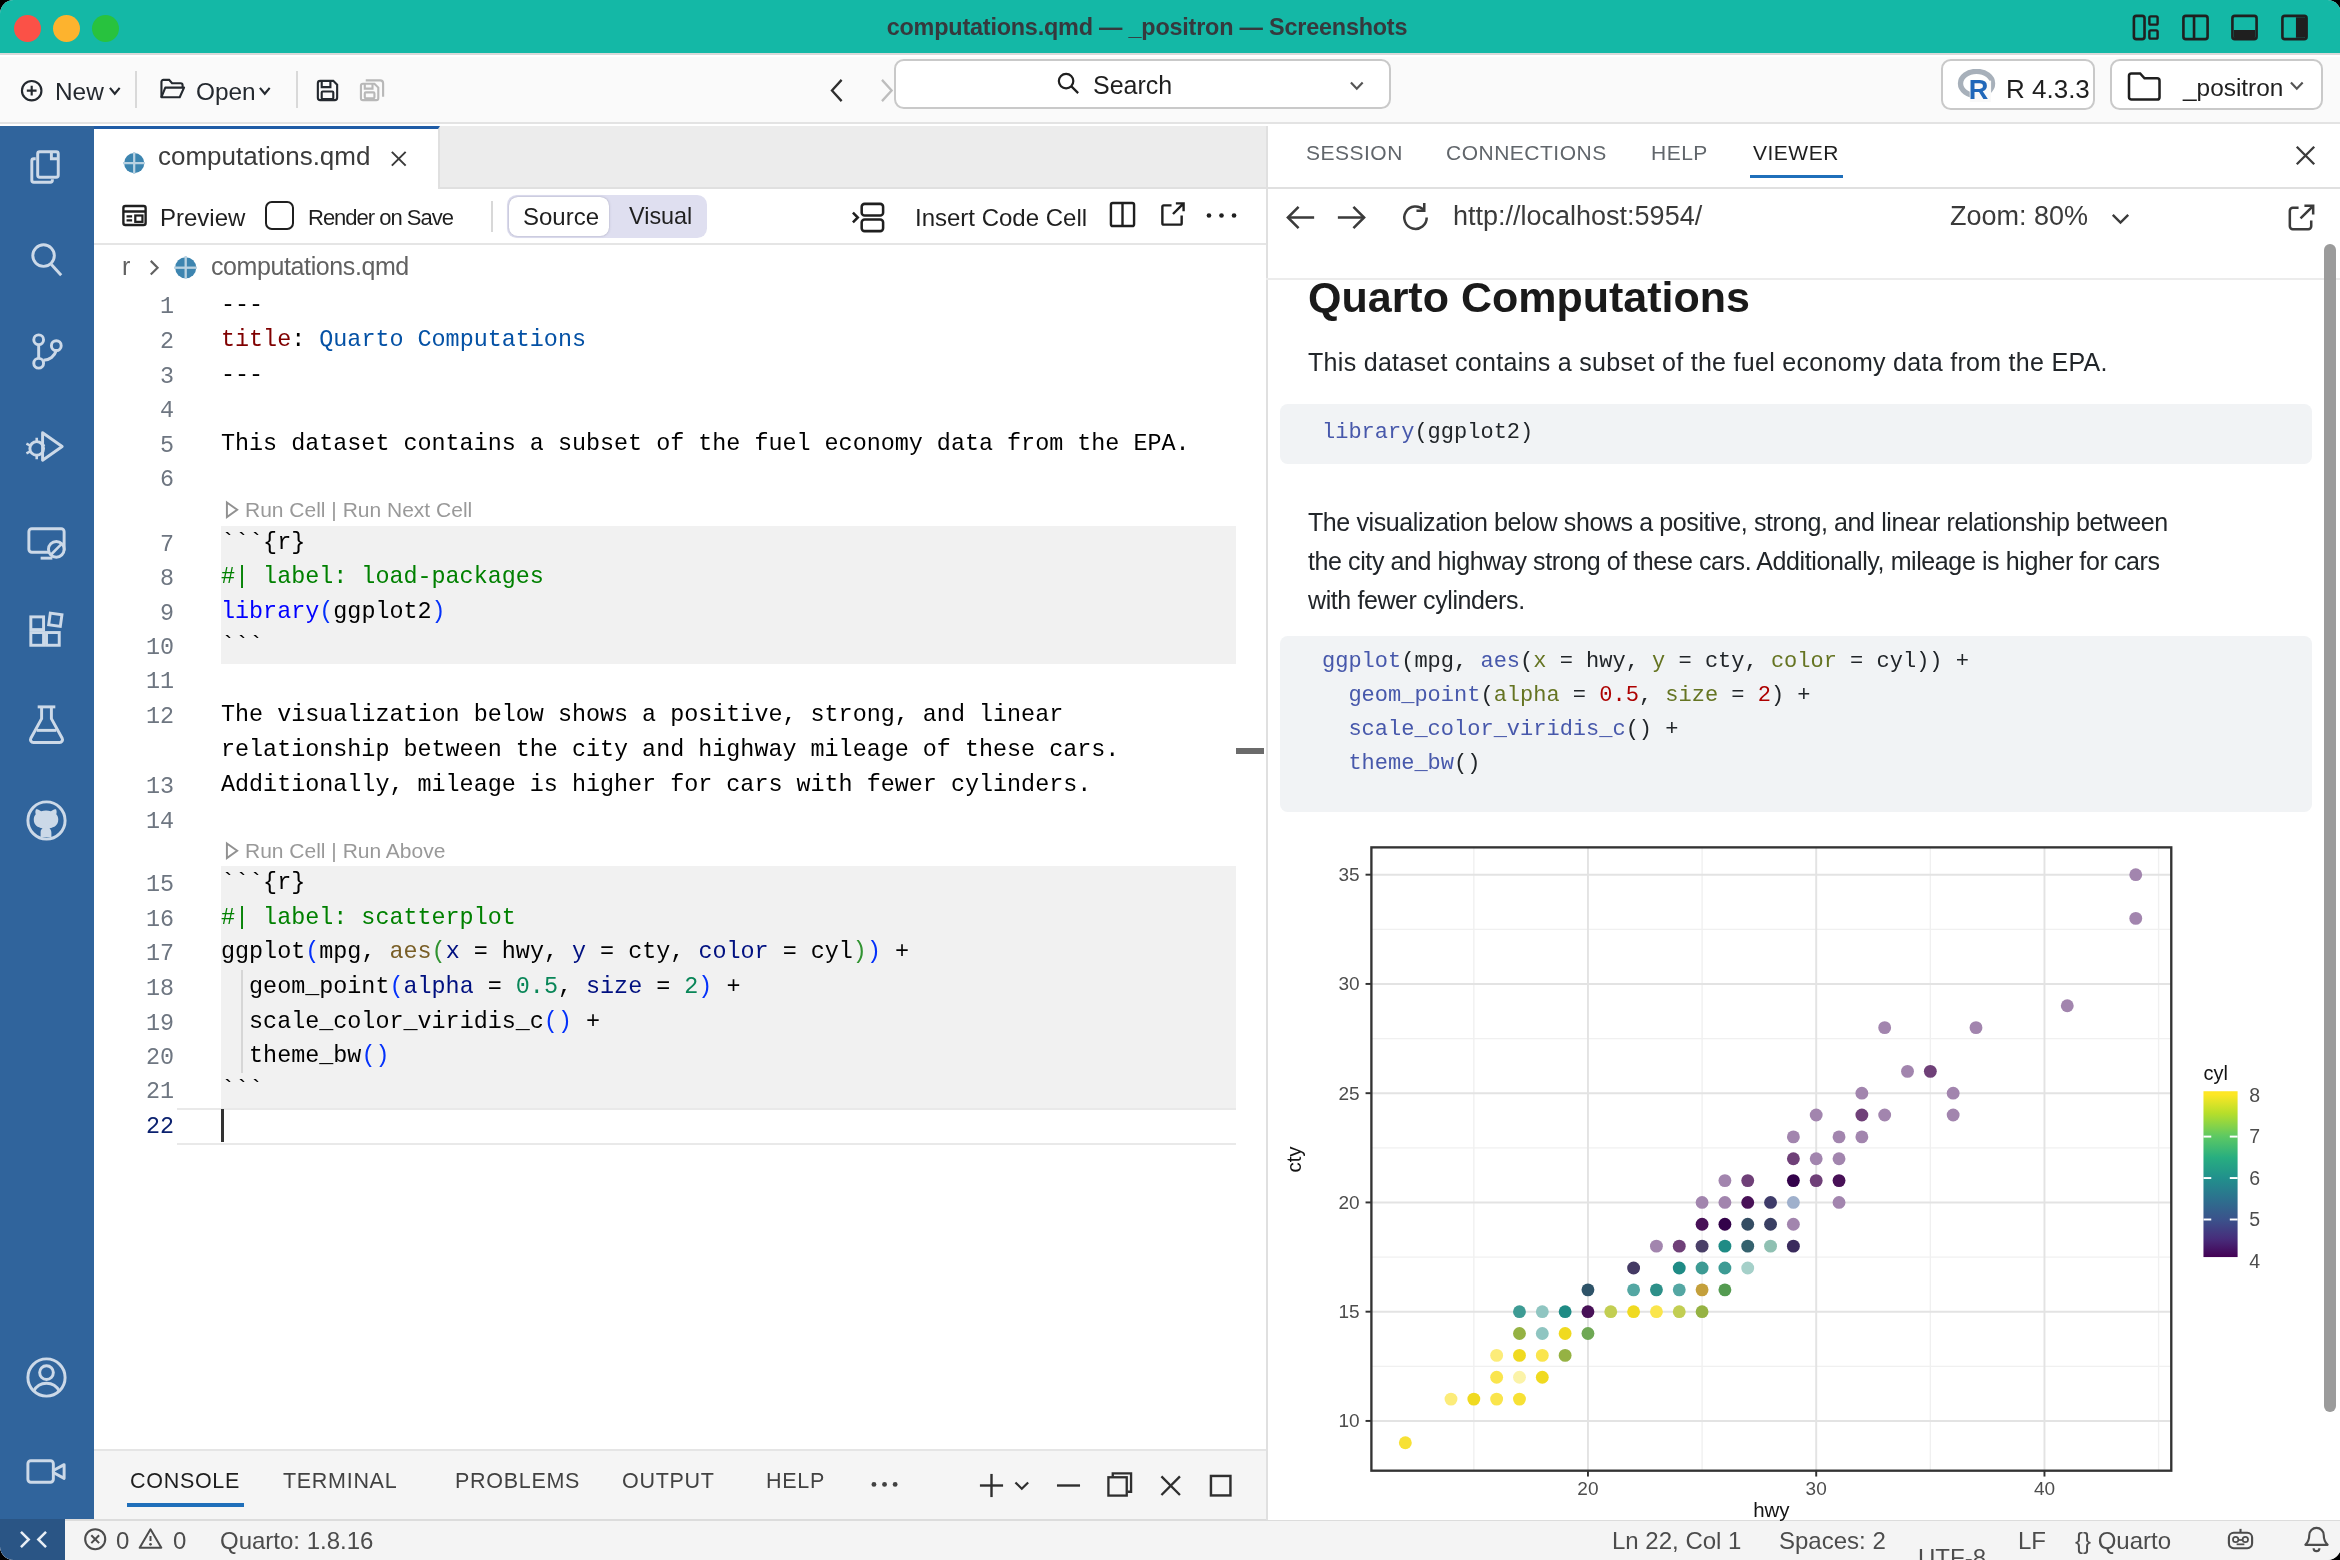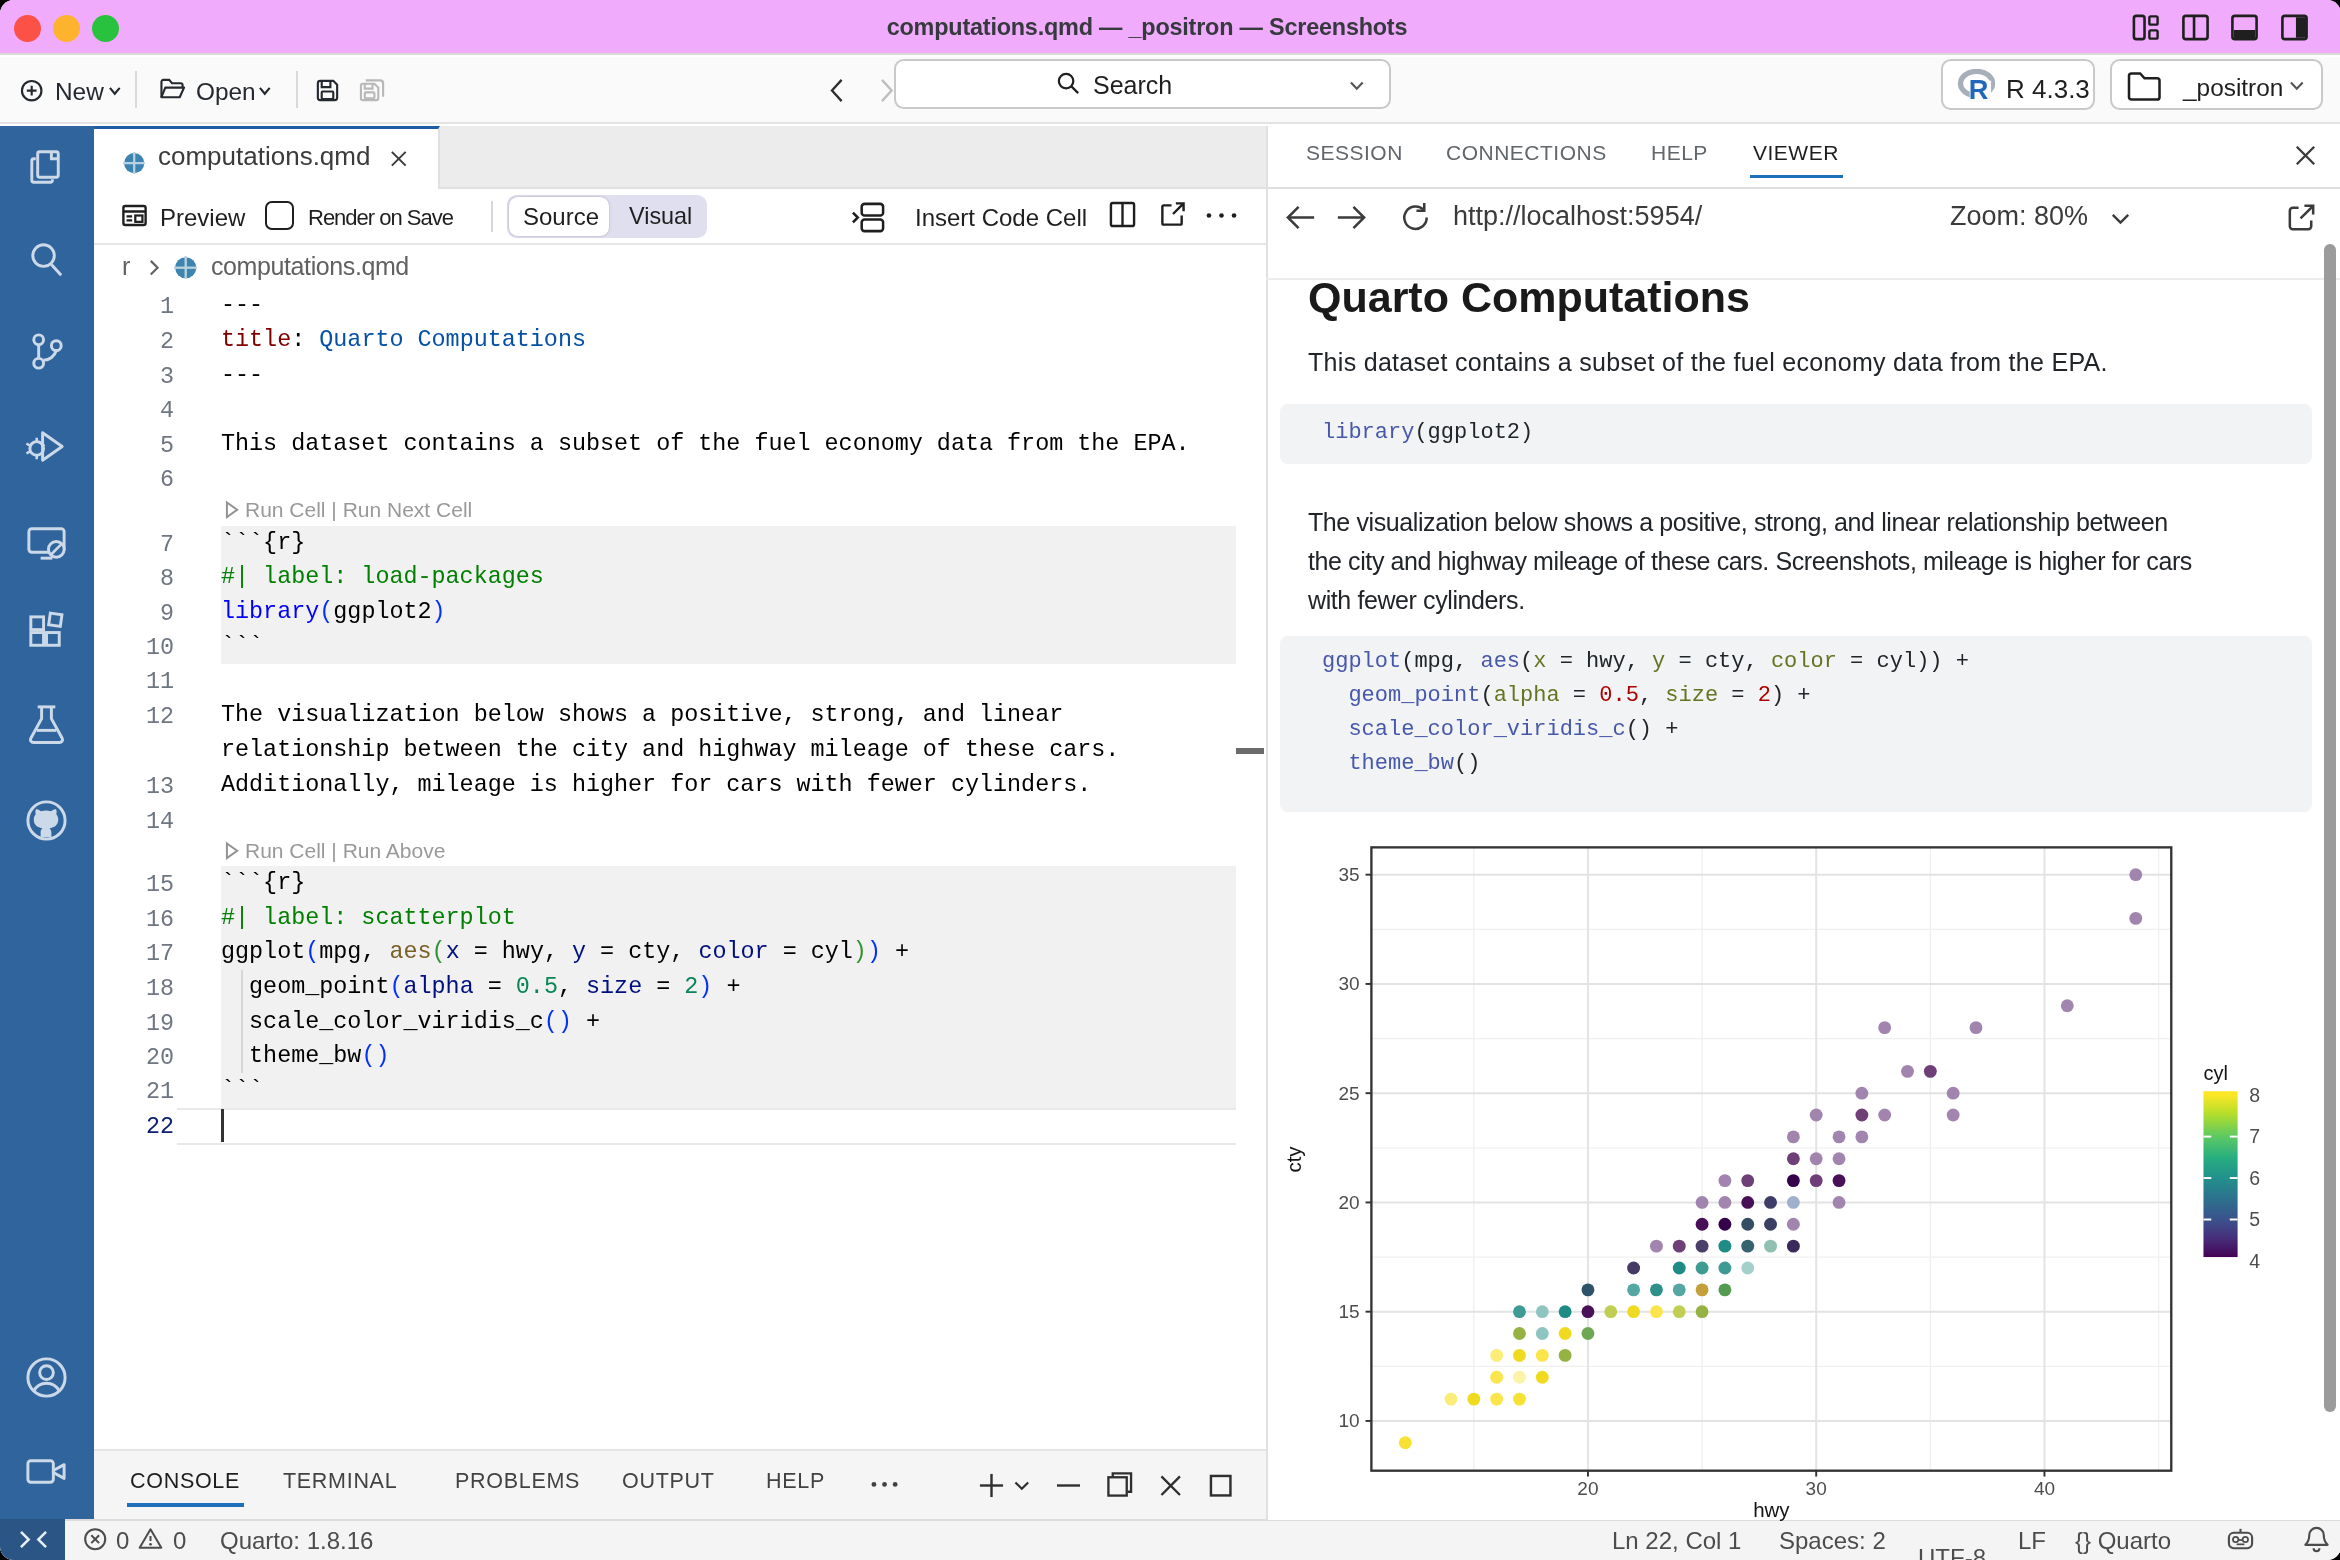--- a/index.html
+++ b/index.html
@@ -4,21 +4,21 @@
 *{margin:0;padding:0;box-sizing:border-box;}
 html,body{width:2341px;height:1560px;background:#000;overflow:hidden;}
 body{font-family:"Liberation Sans",sans-serif;-webkit-font-smoothing:antialiased;}
 #win{position:absolute;left:0;top:0;width:2341px;height:1560px;border-radius:13.7px;overflow:hidden;background:#fff;}
 .abs{position:absolute;}
 .mono{font-family:"Liberation Mono",monospace;}
 svg{display:block;}
 </style></head><body>
 <div id="win">
 
-<div class="abs" style="left:0;top:0;width:2341px;height:55px;background:#f0abfc;border-bottom:2px solid #d9d9d9;">
+<div class="abs" style="left:0;top:0;width:2341px;height:55px;background:#14b8a6;border-bottom:2px solid #d9d9d9;">
   <div class="abs" style="left:13.7px;top:15px;width:27px;height:27px;border-radius:50%;background:#fb5147;"></div>
   <div class="abs" style="left:53px;top:15px;width:27px;height:27px;border-radius:50%;background:#fdb32e;"></div>
   <div class="abs" style="left:92px;top:15px;width:27px;height:27px;border-radius:50%;background:#28c23e;"></div>
   <div class="abs" style="left:0;top:0;width:2294px;height:55px;text-align:center;line-height:55px;font-size:23.4px;font-weight:700;letter-spacing:-0.2px;color:#36393d;">computations.qmd — _positron — Screenshots</div>
 </div>
 
 <svg class="abs" style="left:2131px;top:12.7px;" width="29" height="29" viewBox="0 0 30 30">
       <rect x="3" y="3" width="11" height="24" rx="2.5" fill="none" stroke="#1f1f1f" stroke-width="2.7"></rect>
       <rect x="19" y="3.5" width="8.5" height="8.5" rx="1.5" fill="none" stroke="#1f1f1f" stroke-width="2.5"></rect>
       <rect x="19" y="18" width="8.5" height="8.5" rx="1.5" fill="none" stroke="#1f1f1f" stroke-width="2.5"></rect>
@@ -377,21 +377,21 @@
       <path d="M21 6 h9 v9 M29.5 6.5 L17 19" fill="none" stroke="#3b3b3b" stroke-width="2.6"></path>
     </svg>
 <div class="abs" style="left:1266px;top:278px;width:1075px;height:1.5px;background:#ececec;"></div>
 
 <div class="abs" style="left:2324px;top:244px;width:11.7px;height:1168px;background:#9b9b9b;border-radius:5.9px;"></div>
 <div class="abs" style="left:1308px;top:273px;font-size:43px;font-weight:bold;letter-spacing:0px;color:#1a1a1a;">Quarto Computations</div>
 <div class="abs" style="left:1308px;top:343px;height:39px;line-height:39px;font-size:25px;letter-spacing:0.3px;color:#212529;white-space:nowrap;">This dataset contains a subset of the fuel economy data from the EPA.</div>
 <div class="abs" style="left:1280px;top:404px;width:1032px;height:60px;background:#f1f3f5;border-radius:7.8px;"></div>
 <div class="abs mono" style="left:1322px;top:416px;height:34px;line-height:34px;font-size:22px;white-space:pre;"><span style="color:#4758ab">library</span><span style="color:#212529">(ggplot2)</span></div>
 <div class="abs" style="left:1308px;top:503px;height:39px;line-height:39px;font-size:25px;letter-spacing:-0.4px;color:#212529;white-space:nowrap;">The visualization below shows a positive, strong, and linear relationship between</div>
-<div class="abs" style="left:1308px;top:542px;height:39px;line-height:39px;font-size:25px;letter-spacing:-0.4px;color:#212529;white-space:nowrap;">the city and highway mileage of these cars. Screenshots, mileage is higher for cars</div>
+<div class="abs" style="left:1308px;top:542px;height:39px;line-height:39px;font-size:25px;letter-spacing:-0.4px;color:#212529;white-space:nowrap;">the city and highway strong of these cars. Additionally, mileage is higher for cars</div>
 <div class="abs" style="left:1308px;top:581px;height:39px;line-height:39px;font-size:25px;letter-spacing:-0.4px;color:#212529;white-space:nowrap;">with fewer cylinders.</div>
 <div class="abs" style="left:1280px;top:636px;width:1032px;height:176px;background:#f1f3f5;border-radius:7.8px;"></div>
 <div class="abs mono" style="left:1322px;top:645px;height:34px;line-height:34px;font-size:22px;white-space:pre;"><span style="color:#4758ab">ggplot</span><span style="color:#212529">(mpg,&nbsp;</span><span style="color:#4758ab">aes</span><span style="color:#212529">(</span><span style="color:#657422">x</span><span style="color:#212529">&nbsp;=&nbsp;hwy,&nbsp;</span><span style="color:#657422">y</span><span style="color:#212529">&nbsp;=&nbsp;cty,&nbsp;</span><span style="color:#657422">color</span><span style="color:#212529">&nbsp;=&nbsp;cyl))&nbsp;+</span></div>
 <div class="abs mono" style="left:1322px;top:679px;height:34px;line-height:34px;font-size:22px;white-space:pre;"><span style="color:#212529">&nbsp;&nbsp;</span><span style="color:#4758ab">geom_point</span><span style="color:#212529">(</span><span style="color:#657422">alpha</span><span style="color:#212529">&nbsp;=&nbsp;</span><span style="color:#ad0000">0.5</span><span style="color:#212529">,&nbsp;</span><span style="color:#657422">size</span><span style="color:#212529">&nbsp;=&nbsp;</span><span style="color:#ad0000">2</span><span style="color:#212529">)&nbsp;+</span></div>
 <div class="abs mono" style="left:1322px;top:713px;height:34px;line-height:34px;font-size:22px;white-space:pre;"><span style="color:#212529">&nbsp;&nbsp;</span><span style="color:#4758ab">scale_color_viridis_c</span><span style="color:#212529">()&nbsp;+</span></div>
 <div class="abs mono" style="left:1322px;top:747px;height:34px;line-height:34px;font-size:22px;white-space:pre;"><span style="color:#212529">&nbsp;&nbsp;</span><span style="color:#4758ab">theme_bw</span><span style="color:#212529">()</span></div>
 <svg class="abs" style="left:1268px;top:819px;" width="1073" height="722" viewBox="1300 840 1100 740">
       <defs>
         <linearGradient id="vir" x1="0" y1="0" x2="0" y2="1">
           <stop offset="0.02" stop-color="#FDE725"></stop>

